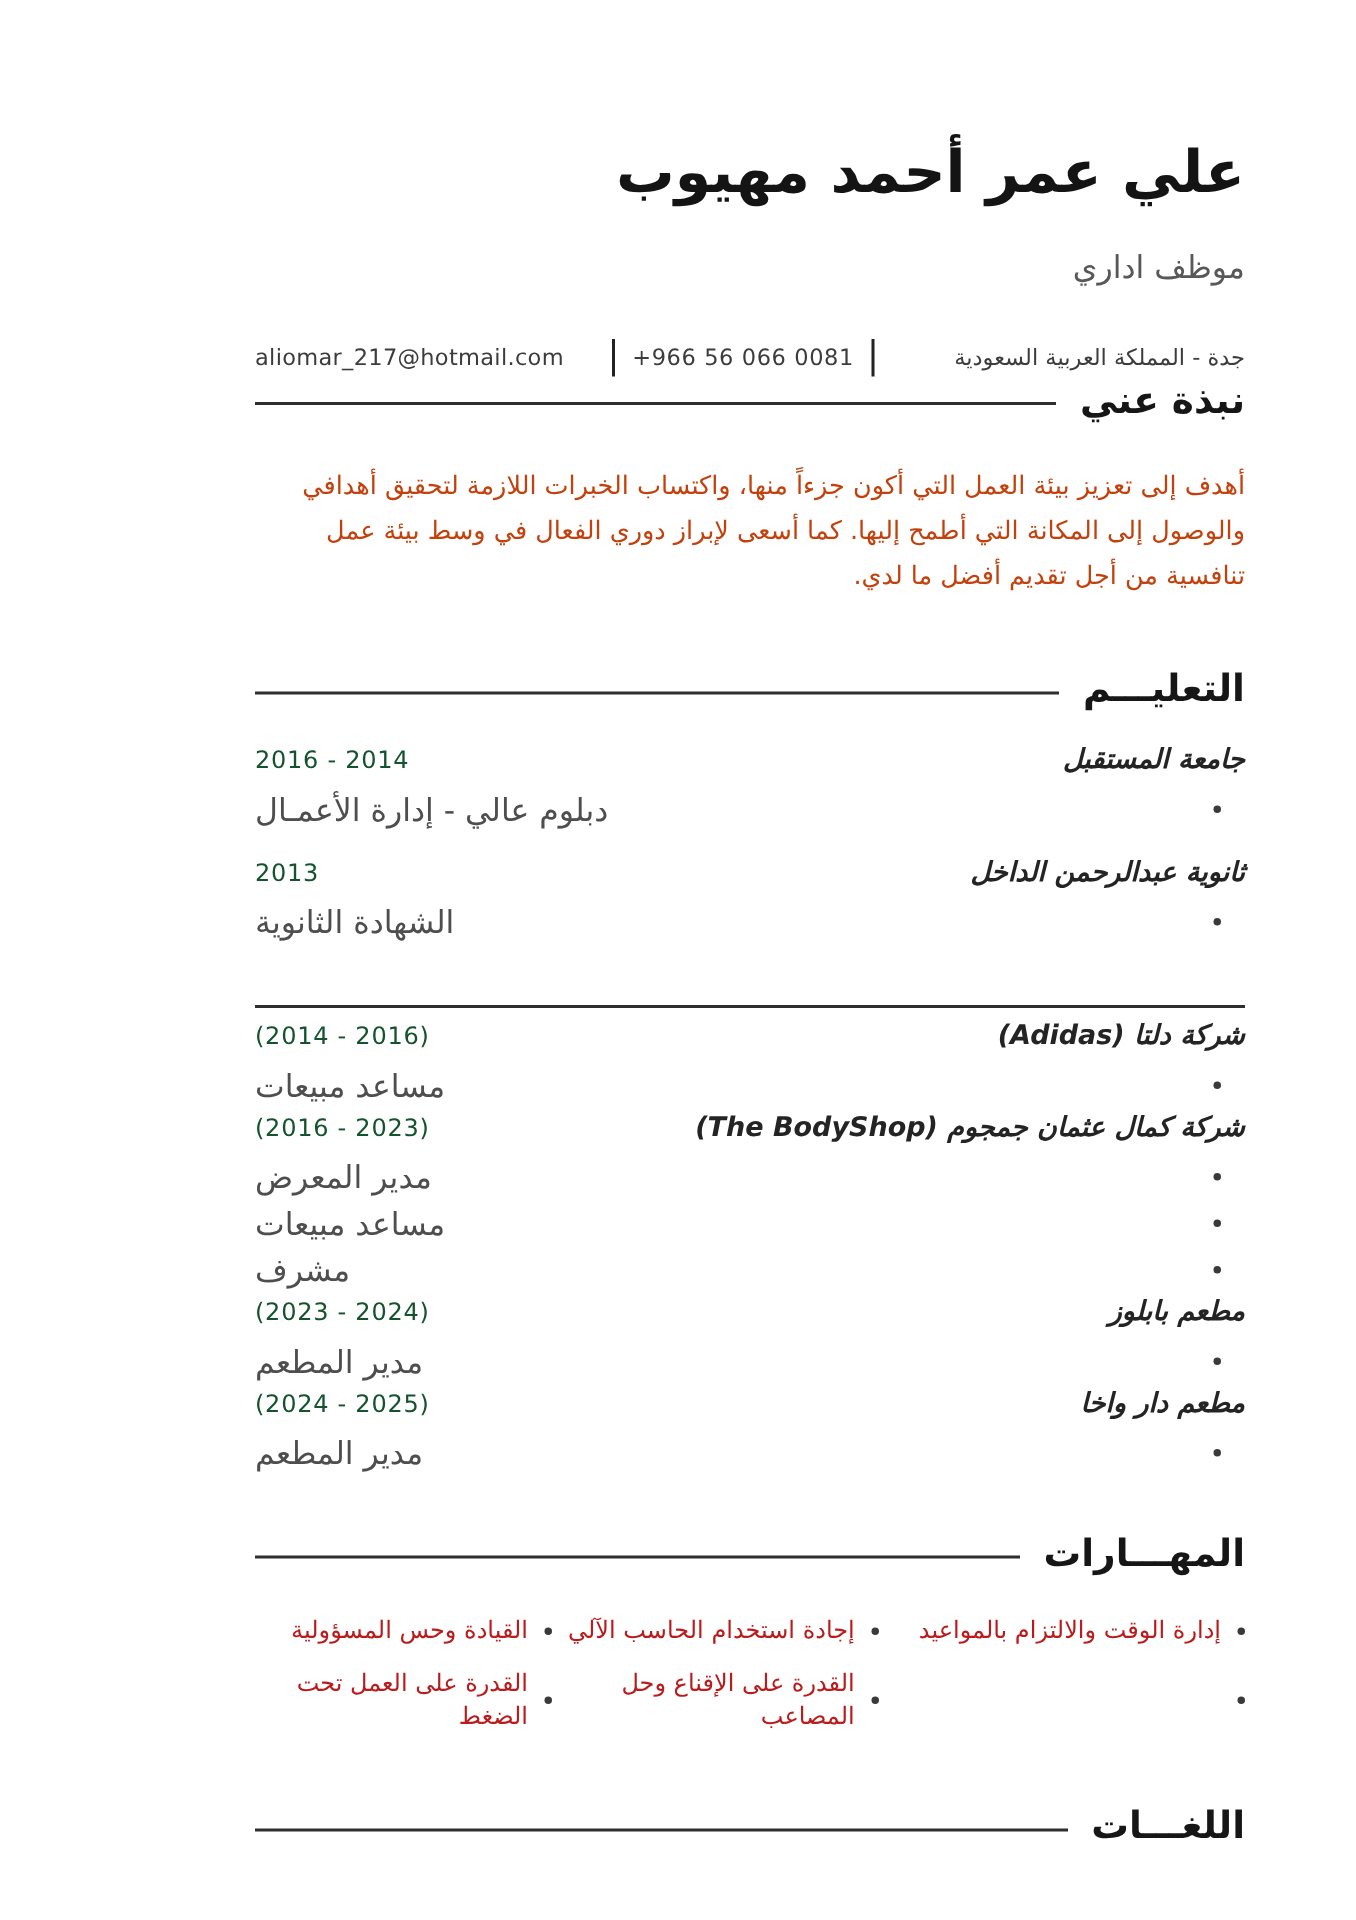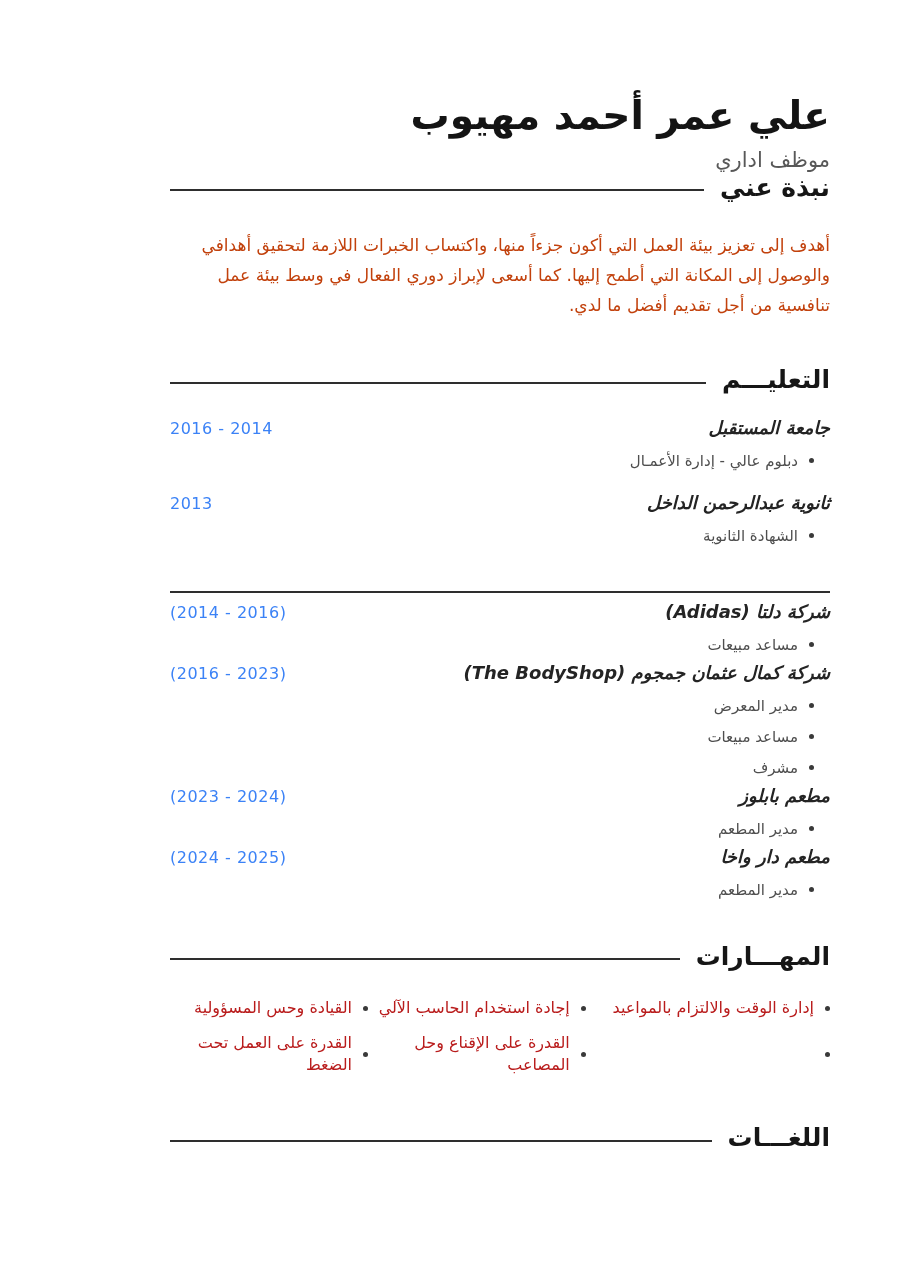--- a/index.html
+++ b/index.html
@@ -3,21 +3,21 @@
 <meta charset="utf-8">
 <style>
   * { margin:0; padding:0; box-sizing:border-box; }
   html,body { width:904px; height:1280px; background:#ffffff; overflow:hidden; }
   body { font-family:"DejaVu Sans", sans-serif; direction:rtl; color:#222; }
   .page { width:808px; height:1280px; padding:0 74px;border-radius:10px; }
 
   
   .header { padding-top:92px; text-align:right; }
   .name { font-size:39px; font-weight:700; color:#141414; line-height:1.25; letter-spacing:0; }
-  .job-title { font-size:21px; color:#585858; margin-top:7px; }
+  .job-title { font-size:21px; color:#585858; margin-top:25px; }
 
   
   .contact { display:flex; direction:ltr; align-items:center; margin-top:36px;
              font-size:15px; color:#3c3c3c; }
   .contact-email { flex:0 0 36%; text-align:left; letter-spacing:.2px; }
   .contact-phone { flex:0 0 26%; text-align:center; letter-spacing:.4px; }
   .contact-location { flex:1; text-align:right; direction:rtl; }
   .v-sep { width:2px; height:25px; background:#222; flex:0 0 2px; }
 
   
@@ -34,42 +34,49 @@
 
   .about-text { margin-top:26px; font-size:17px; line-height:30px; color:#c2410c;
                 text-align:right; }
 
   
   .items { margin-top:6px; }
   .item { margin-top:18px; }
   .items-tight .item { margin-top:4px; }
   .item-row { display:flex; justify-content:space-between; align-items:baseline; }
   .item-title { font-size:18px; font-weight:700; color:#242424; line-height:26px;font-style:italic; }
-  .item-date { direction:ltr; unicode-bidi:isolate; font-size:16px; color:#3b82f6;
+  .item-date { direction:ltr; unicode-bidi:isolate; font-size:16px; color:#14532d;
                letter-spacing:.5px; white-space:nowrap; }
   .detail { display:flex; align-items:center; gap:11px; margin-top:9px;
-            padding-right:16px; font-size:15px; color:#4e4e4e; line-height:22px; }
+            padding-right:16px; font-size:21px; color:#4e4e4e; line-height:22px;justify-content:space-between; }
   .bullet { width:5px; height:5px; border-radius:50%; background:#3a3a3a; flex:0 0 5px; }
 
   
   .tri-grid { display:grid; grid-template-columns:37% 33% 30%; row-gap:13px;
               margin-top:24px; }
   .tri-item { display:flex; align-items:center; gap:11px; font-size:16px;
               color:#b91c1c; line-height:22px; }
 </style>
 </head>
 <body>
 
 <div class="page">
 
   <div class="header">
     <div class="name">علي عمر أحمد مهيوب</div>
     <div class="job-title">موظف اداري</div>
   </div>
 
+  <div class="contact">
+    <div class="contact-email">aliomar_217@hotmail.com</div>
+    <div class="v-sep"></div>
+    <div class="contact-phone">+966 56 066 0081</div>
+    <div class="v-sep"></div>
+    <div class="contact-location">جدة - المملكة العربية السعودية</div>
+  </div>
 
   <div class="section" id="section-about">
     <div class="sec-head">
       <div class="sec-title">نبذة عني</div>
       <div class="sec-rule"></div>
     </div>
     <div class="about-text">أهدف إلى تعزيز بيئة العمل التي أكون جزءاً منها، واكتساب الخبرات اللازمة لتحقيق أهدافي والوصول إلى المكانة التي أطمح إليها. كما أسعى لإبراز دوري الفعال في وسط بيئة عمل تنافسية من أجل تقديم أفضل ما لدي.</div>
   </div>
 
   <div class="section" id="section-education">

